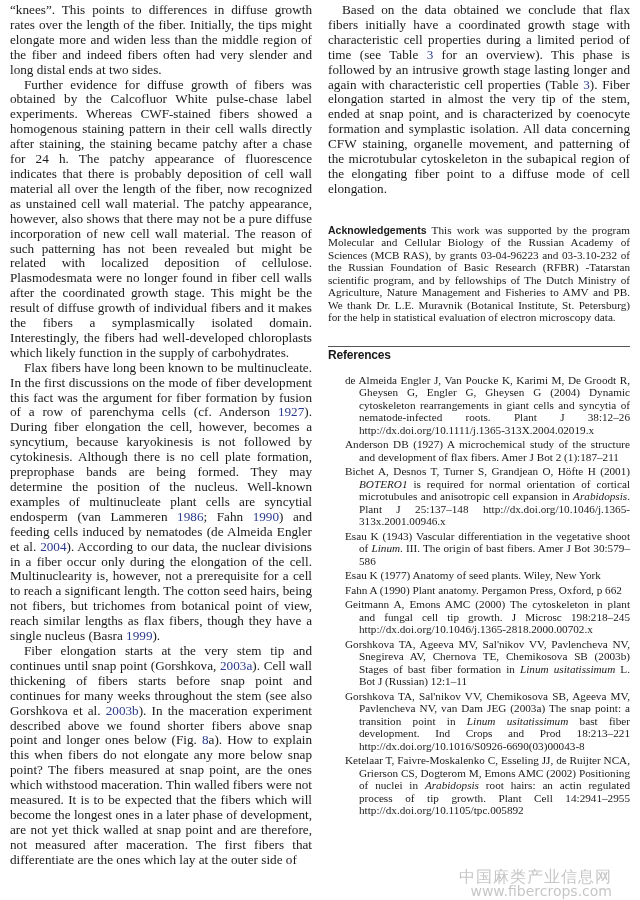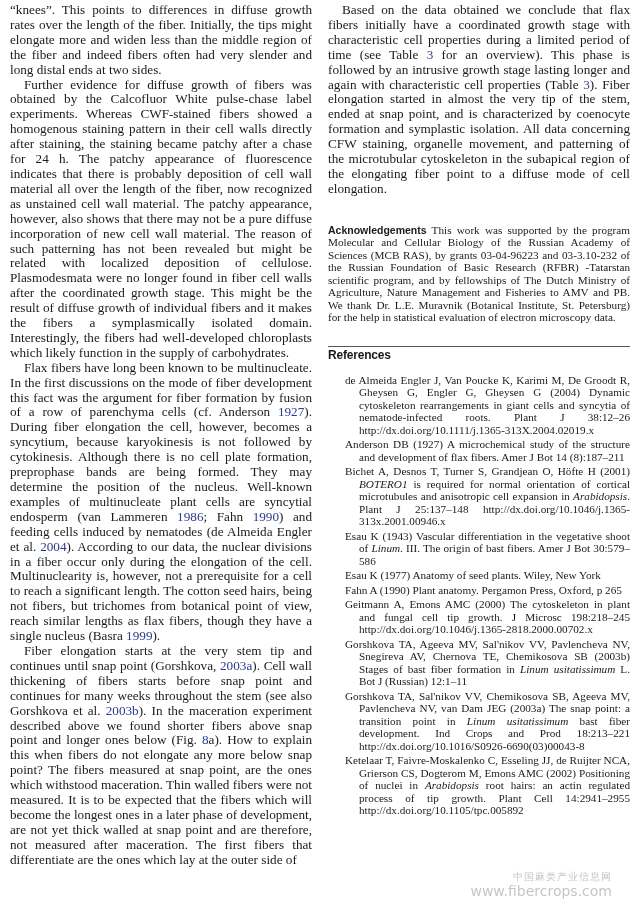--- a/index.html
+++ b/index.html
@@ -29,46 +29,46 @@
     font-family: "Liberation Sans", "DejaVu Sans", sans-serif;
     font-weight: bold; font-size: 12px; margin-top: 1px; letter-spacing: -0.2px;
   }
   .refs { margin-top: 11px; font-size: 11.2px; line-height: 12.5px; }
   .ref { padding-left: 14px; text-indent: -14px; margin-bottom: 2px; text-align: justify; margin-left: 17px; }
   .watermark {
     position: absolute; right: 8px; bottom: 2px;
     font-family: "DejaVu Sans", sans-serif; font-size: 14px;
     color: rgba(150,150,150,0.55); text-align: right; line-height: 14px;
   }
-  .watermark .wm-cn { font-size: 10px; letter-spacing: 1px; }
+  .watermark .wm-cn { font-size: 16px; letter-spacing: 1px; }
 </style>
 </head>
 <body>
 
 <div class="page">
   <div class="col col-left" id="left-col">
       <p><span>“knees”. This points to differences in diffuse growth rates over the length of the fiber. Initially, the tips might elongate more and widen less than the middle region of the fiber and indeed fibers often had very slender and long distal ends at two sides.</span></p>
       <p class="indent"><span>Further evidence for diffuse growth of fibers was obtained by the Calcofluor White pulse-chase label experiments. Whereas CWF-stained fibers showed a homogenous staining pattern in their cell walls directly after staining, the staining became patchy after a chase for 24 h. The patchy appearance of fluorescence indicates that there is probably deposition of cell wall material all over the length of the fiber, now recognized as unstained cell wall material. The patchy appearance, however, also shows that there may not be a pure diffuse incorporation of new cell wall material. The reason of such patterning has not been revealed but might be related with localized deposition of cellulose. Plasmodesmata were no longer found in fiber cell walls after the coordinated growth stage. This might be the result of diffuse growth of individual fibers and it makes the fibers a symplasmically isolated domain. Interestingly, the fibers had well-developed chloroplasts which likely function in the supply of carbohydrates.</span></p>
       <p class="indent"><span>Flax fibers have long been known to be multinucleate. In the first discussions on the mode of fiber development this fact was the argument for fiber formation by fusion of a row of parenchyma cells (cf. Anderson </span><a class="cite">1927</a><span>). During fiber elongation the cell, however, becomes a syncytium, because karyokinesis is not followed by cytokinesis. Although there is no cell plate formation, preprophase bands are being formed. They may determine the position of the nucleus. Well-known examples of multinucleate plant cells are syncytial endosperm (van Lammeren </span><a class="cite">1986</a><span>; Fahn </span><a class="cite">1990</a><span>) and feeding cells induced by nematodes (de Almeida Engler et al. </span><a class="cite">2004</a><span>). According to our data, the nuclear divisions in a fiber occur only during the elongation of the cell. Multinuclearity is, however, not a prerequisite for a cell to reach a significant length. The cotton seed hairs, being not fibers, but trichomes from botanical point of view, reach similar lengths as flax fibers, though they have a single nucleus (Basra </span><a class="cite">1999</a><span>).</span></p>
       <p class="indent"><span>Fiber elongation starts at the very stem tip and continues until snap point (Gorshkova, </span><a class="cite">2003a</a><span>). Cell wall thickening of fibers starts before snap point and continues for many weeks throughout the stem (see also Gorshkova et al. </span><a class="cite">2003b</a><span>). In the maceration experiment described above we found shorter fibers above snap point and longer ones below (Fig. </span><a class="cite">8</a><span>a). How to explain this when fibers do not elongate any more below snap point? The fibers measured at snap point, are the ones which withstood maceration. Thin walled fibers were not measured. It is to be expected that the fibers which will become the longest ones in a later phase of development, are not yet thick walled at snap point and are therefore, not measured after maceration. The first fibers that differentiate are the ones which lay at the outer side of</span></p>
     </div>
   <div class="col col-right">
     <div id="right-paras">
         <p class="indent"><span>Based on the data obtained we conclude that flax fibers initially have a coordinated growth stage with characteristic cell properties during a limited period of time (see Table </span><a class="cite">3</a><span> for an overview). This phase is followed by an intrusive growth stage lasting longer and again with characteristic cell properties (Table </span><a class="cite">3</a><span>). Fiber elongation started in almost the very tip of the stem, ended at snap point, and is characterized by coenocyte formation and symplastic isolation. All data concerning CFW staining, organelle movement, and patterning of the microtubular cytoskeleton in the subapical region of the elongating fiber point to a diffuse mode of cell elongation.</span></p>
       </div>
     <p class="ack"><span class="ack-head">Acknowledgements</span><span> This work was supported by the program Molecular and Cellular Biology of the Russian Academy of Sciences (MCB RAS), by grants 03-04-96223 and 03-3.10-232 of the Russian Foundation of Basic Research (RFBR) -Tatarstan scientific program, and by fellowships of The Dutch Ministry of Agriculture, Nature Management and Fisheries to AMV and PB. We thank Dr. L.E. Muravnik (Botanical Institute, St. Petersburg) for the help in statistical evaluation of electron microscopy data.</span></p>
     <div class="rule"></div>
     <div class="refs-head">References</div>
     <div class="refs" id="refs">
         <div class="ref"><span>de Almeida Engler J, Van Poucke K, Karimi M, De Groodt R, Gheysen G, Engler G, Gheysen G (2004) Dynamic cytoskeleton rearrangements in giant cells and syncytia of nematode-infected roots. Plant J 38:12–26 http://dx.doi.org/10.1111/j.1365-313X.2004.02019.x</span></div>
-        <div class="ref"><span>Anderson DB (1927) A microchemical study of the structure and development of flax fibers. Amer J Bot 14 (8):187–211</span></div>
+        <div class="ref"><span>Anderson DB (1927) A microchemical study of the structure and development of flax fibers. Amer J Bot 2 (1):187–211</span></div>
         <div class="ref"><span>Bichet A, Desnos T, Turner S, Grandjean O, Höfte H (2001) </span><i>BOTERO1</i><span> is required for normal orientation of cortical microtubules and anisotropic cell expansion in </span><i>Arabidopsis</i><span>. Plant J 25:137–148 http://dx.doi.org/10.1046/j.1365-313x.2001.00946.x</span></div>
         <div class="ref"><span>Esau K (1943) Vascular differentiation in the vegetative shoot of </span><i>Linum</i><span>. III. The origin of bast fibers. Amer J Bot 30:579–586</span></div>
         <div class="ref"><span>Esau K (1977) Anatomy of seed plants. Wiley, New York</span></div>
-        <div class="ref"><span>Fahn A (1990) Plant anatomy. Pergamon Press, Oxford, p 265</span></div>
+        <div class="ref"><span>Fahn A (1990) Plant anatomy. Pergamon Press, Oxford, p 662</span></div>
         <div class="ref"><span>Geitmann A, Emons AMC (2000) The cytoskeleton in plant and fungal cell tip growth. J Microsc 198:218–245 http://dx.doi.org/10.1046/j.1365-2818.2000.00702.x</span></div>
         <div class="ref"><span>Gorshkova TA, Ageeva MV, Sal'nikov VV, Pavlencheva NV, Snegireva AV, Chernova TE, Chemikosova SB (2003b) Stages of bast fiber formation in </span><i>Linum usitatissimum</i><span> L. Bot J (Russian) 12:1–11</span></div>
         <div class="ref"><span>Gorshkova TA, Sal'nikov VV, Chemikosova SB, Ageeva MV, Pavlencheva NV, van Dam JEG (2003a) The snap point: a transition point in </span><i>Linum usitatissimum</i><span> bast fiber development. Ind Crops and Prod 18:213–221 http://dx.doi.org/10.1016/S0926-6690(03)00043-8</span></div>
         <div class="ref"><span>Ketelaar T, Faivre-Moskalenko C, Esseling JJ, de Ruijter NCA, Grierson CS, Dogterom M, Emons AMC (2002) Positioning of nuclei in </span><i>Arabidopsis</i><span> root hairs: an actin regulated process of tip growth. Plant Cell 14:2941–2955 http://dx.doi.org/10.1105/tpc.005892</span></div>
       </div>
   </div>
   <div class="watermark">
     <div class="wm-cn">中国麻类产业信息网</div>
     <div>www.fibercrops.com</div>
   </div>

